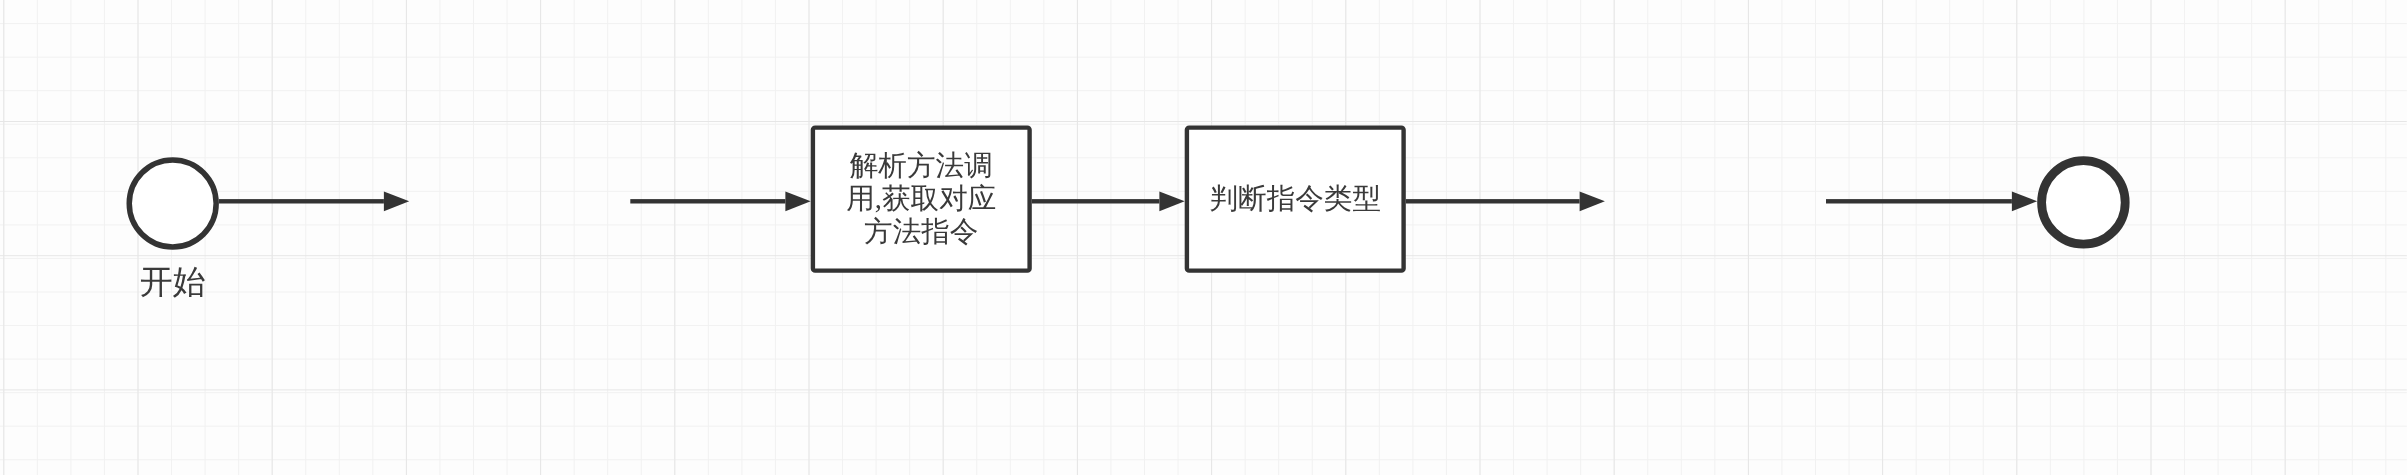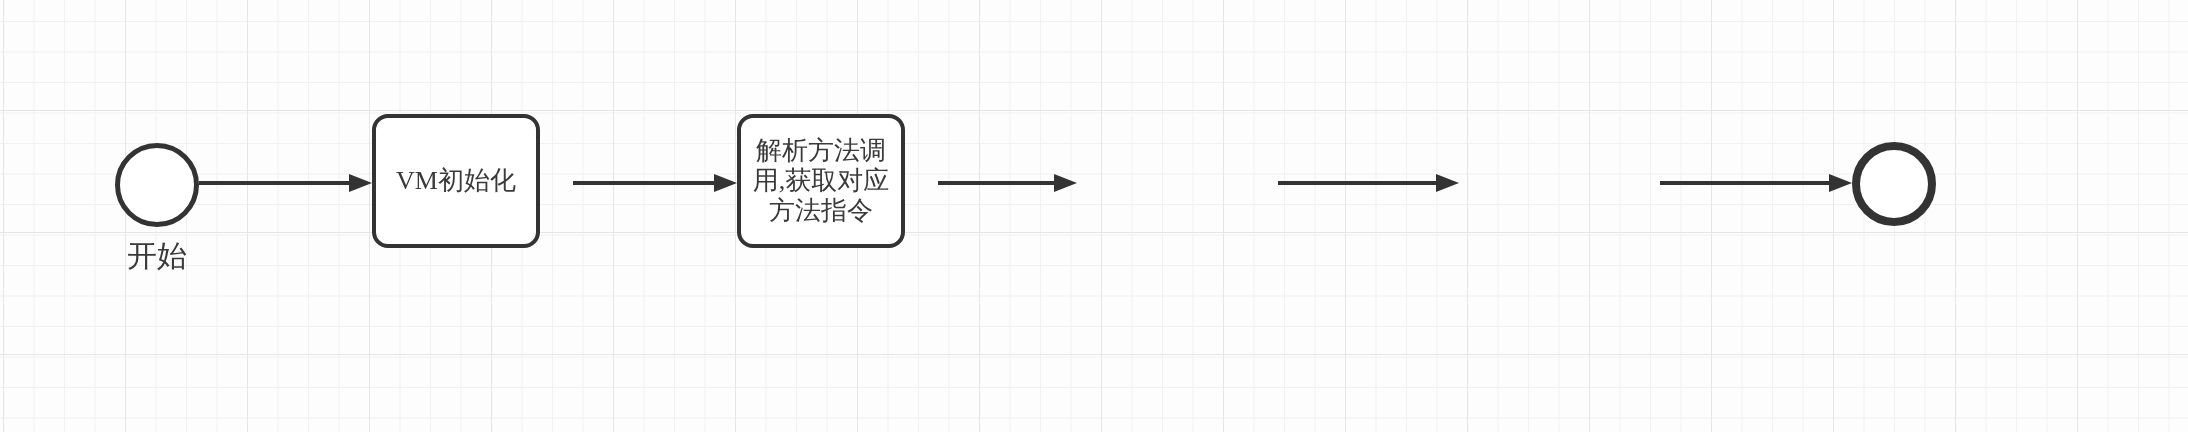--- a/index.html
+++ b/index.html
@@ -26,23 +26,23 @@
     background: var(--node-fill, #ffffff);
     border: 4px solid var(--stroke, #333333);
     display: flex;
     align-items: center;
     justify-content: center;
     text-align: center;
     font-size: 26px;
     line-height: 30px;
   }
   .node.rect {
-    width: 168px;
+    width: 201px;
     height: 134px;
-    border-radius: 16px;
+    border-radius: 4px;
   }
   .node.event {
     width: 84px;
     height: 84px;
     border-radius: 50%;
     border-width: 5px;
   }
   .node.event.thick { border-width: 8px; }
 
   .node-text { display: inline-block; white-space: nowrap; }
@@ -84,25 +84,25 @@
 
   <div class="connector" style="left:199px;  width:150px"></div>
   <div class="connector" style="left:573px;  width:141px"></div>
   <div class="connector" style="left:938px;  width:116px"></div>
   <div class="connector" style="left:1278px; width:158px"></div>
   <div class="connector" style="left:1660px; width:169px"></div>
 
   <div class="node event" style="left:115px; top:143px"></div>
   <div class="event-label" style="left:157px; top:236px">开始</div>
 
-  <div class="node rect" style="left:372px; top:114px">
-    <span class="node-text">VM初始化</span>
-  </div>
 
   <div class="node rect" style="left:737px; top:114px">
     <span class="node-text wrap">解析方法调用,获取对应方法指令</span>
   </div>
 
+  <div class="node rect" style="left:1077px; top:114px">
+    <span class="node-text">判断指令类型</span>
+  </div>
 
 
   <div class="node event thick" style="left:1852px; top:142px"></div>
 
 </div>
 
 </body></html>

